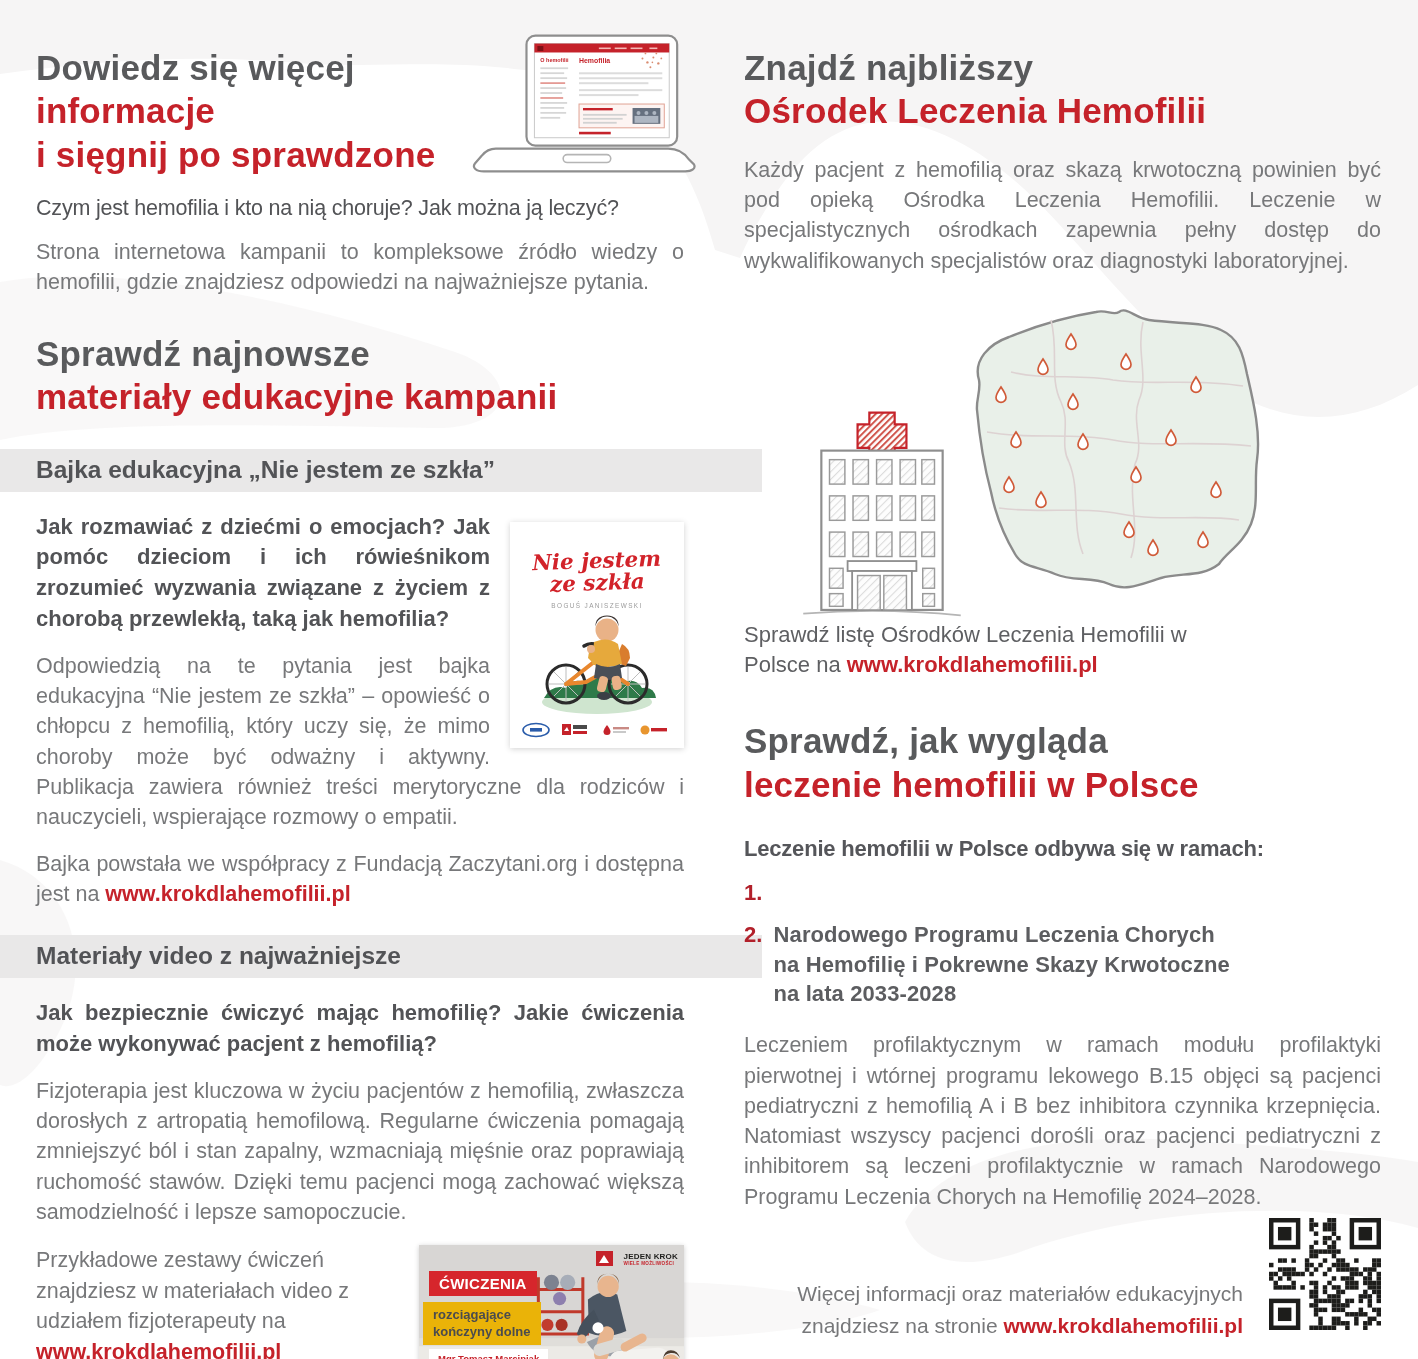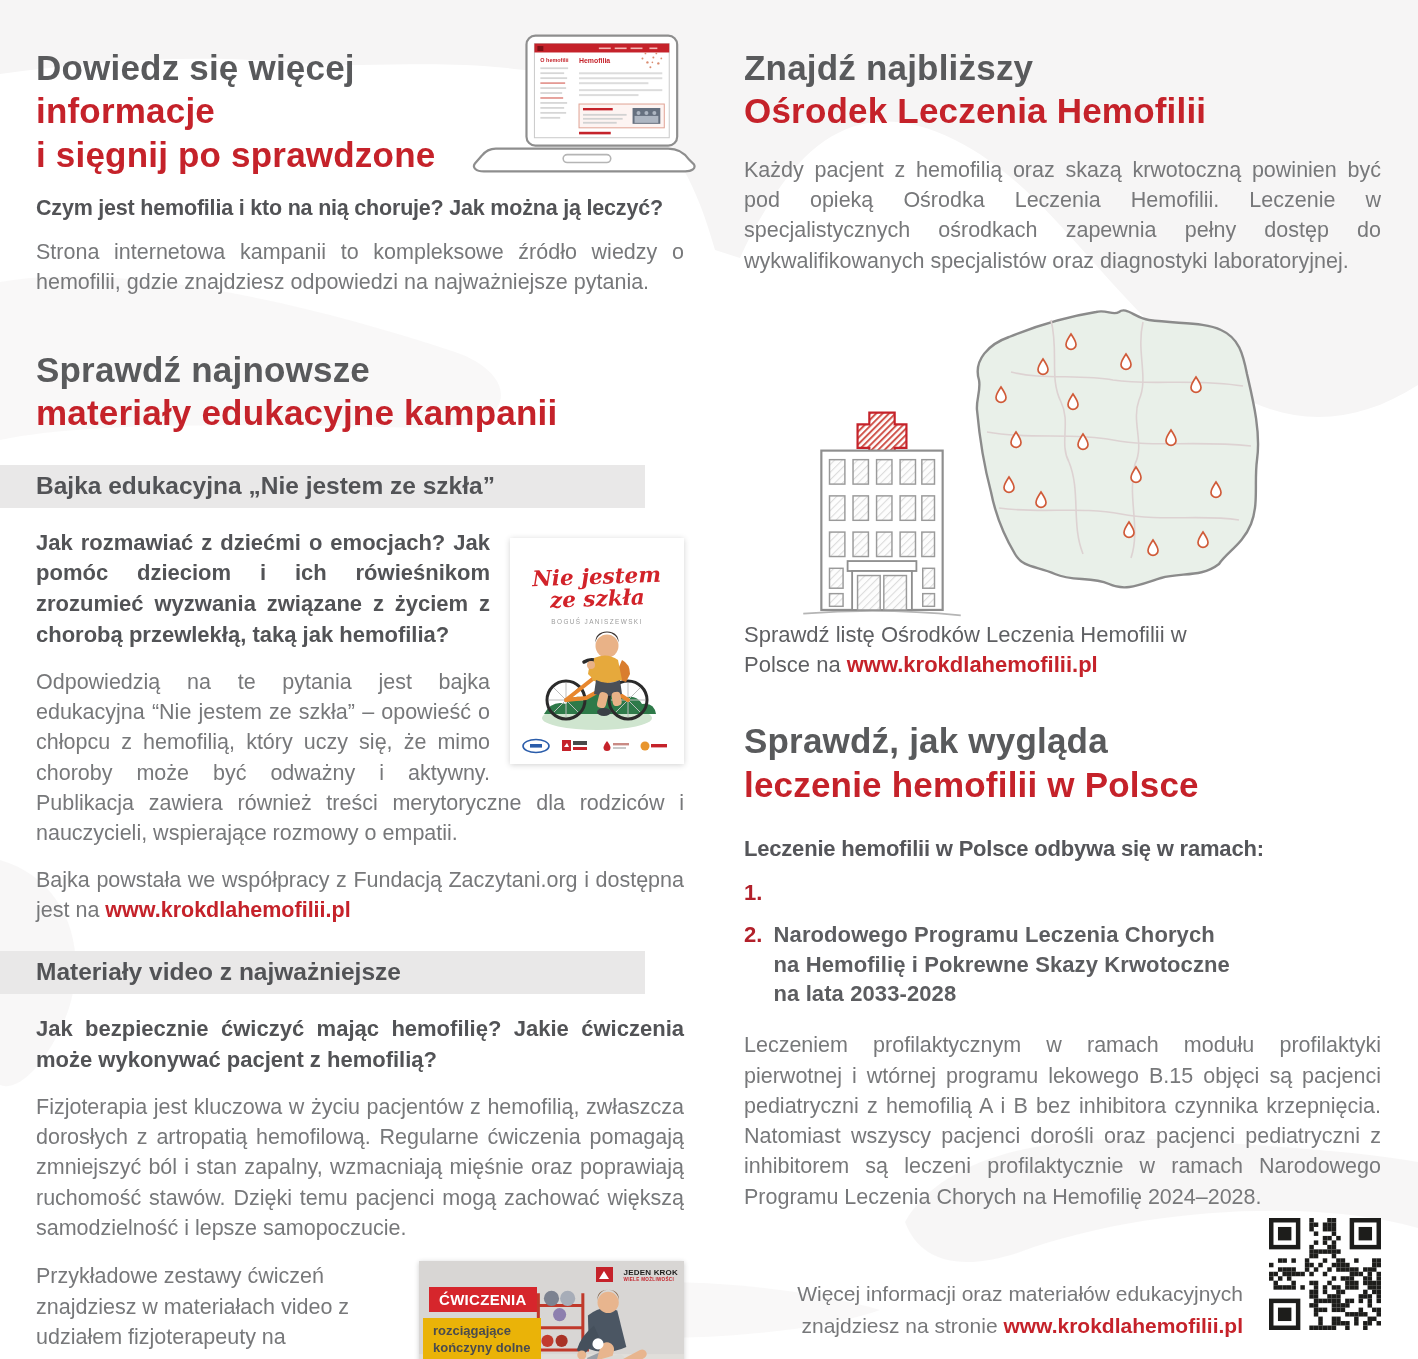--- a/index.html
+++ b/index.html
@@ -16,26 +16,26 @@
   .bgwaves{position:absolute;inset:0;z-index:0;pointer-events:none}
   .cols{position:relative;z-index:1;display:flex;gap:60px;padding:36px 37px 0 36px}
   .col-left{width:648px}
   .col-right{width:637px}
 
   
   .h1{margin:10px 0 0;font-size:35px;line-height:1.24;font-weight:700;letter-spacing:.2px;color:var(--hGray)}
   .h1 .line{display:block}
   .h1 .red{color:var(--red)}
 
-  .lead{margin:20px 0 0;font-size:21.5px;font-weight:700;color:var(--qGray);white-space:nowrap;letter-spacing:-.2px}
+  .lead{margin:20px 0 0;font-size:21.5px;font-weight:400;color:var(--qGray);white-space:nowrap;letter-spacing:-.2px}
   .para{margin:16px 0 0;font-size:21.5px;line-height:1.41;color:var(--body);text-align:justify}
   .para .url{color:var(--red);font-weight:700}
 
   .graybar{
-    margin:30px 0 0 -36px;width:645px;padding:7px 14px 8px 36px;
+    margin:30px 0 0 -36px;width:762px;padding:7px 14px 8px 36px;
     background:var(--barBg);font-size:24.5px;font-weight:700;color:var(--qGray);
   }
   .question{margin:20px 0 0;font-size:22px;line-height:1.4;font-weight:700;color:var(--qGray);text-align:justify}
 
   
   .intro{position:relative}
   .intro .h1{width:430px}
   .laptop{position:absolute;top:-14px;right:-12px;width:228px;height:150px}
 
   
@@ -173,21 +173,21 @@
             </g>
           <rect x="112" y="100" width="32" height="2.6" fill="#c5222a"></rect>
           <path d="M28 117 L202 117 C212 117 218 121 223 128 L228 133 C230 137 226 140 219 140 L16 140 C8 140 4 136 7 132 L14 124 C18 119 22 117 28 117 Z" fill="#fff" stroke="#8e8e8e" stroke-width="2.2"></path>
           <rect x="96" y="123" width="48" height="8" rx="4" fill="none" stroke="#b5b5b5" stroke-width="1.6"></rect>
         </svg>
 
         <p class="lead">Czym jest hemofilia i kto na nią choruje? Jak można ją leczyć?</p>
         <p class="para">Strona internetowa kampanii to kompleksowe źródło wiedzy o hemofilii, gdzie znajdziesz odpowiedzi na najważniejsze pytania.</p>
       </div>
 
-      <h1 class="h1" style="margin-top:50px">
+      <h1 class="h1" style="margin-top:34px">
         <span class="line">Sprawdź najnowsze</span>
         <span class="line red">materiały edukacyjne kampanii</span>
       </h1>
 
       <div class="graybar">Bajka edukacyjna „Nie jestem ze szkła”</div>
 
       <div class="flow">
 
         <div class="bookcover">
           <svg viewBox="0 0 174 226">

